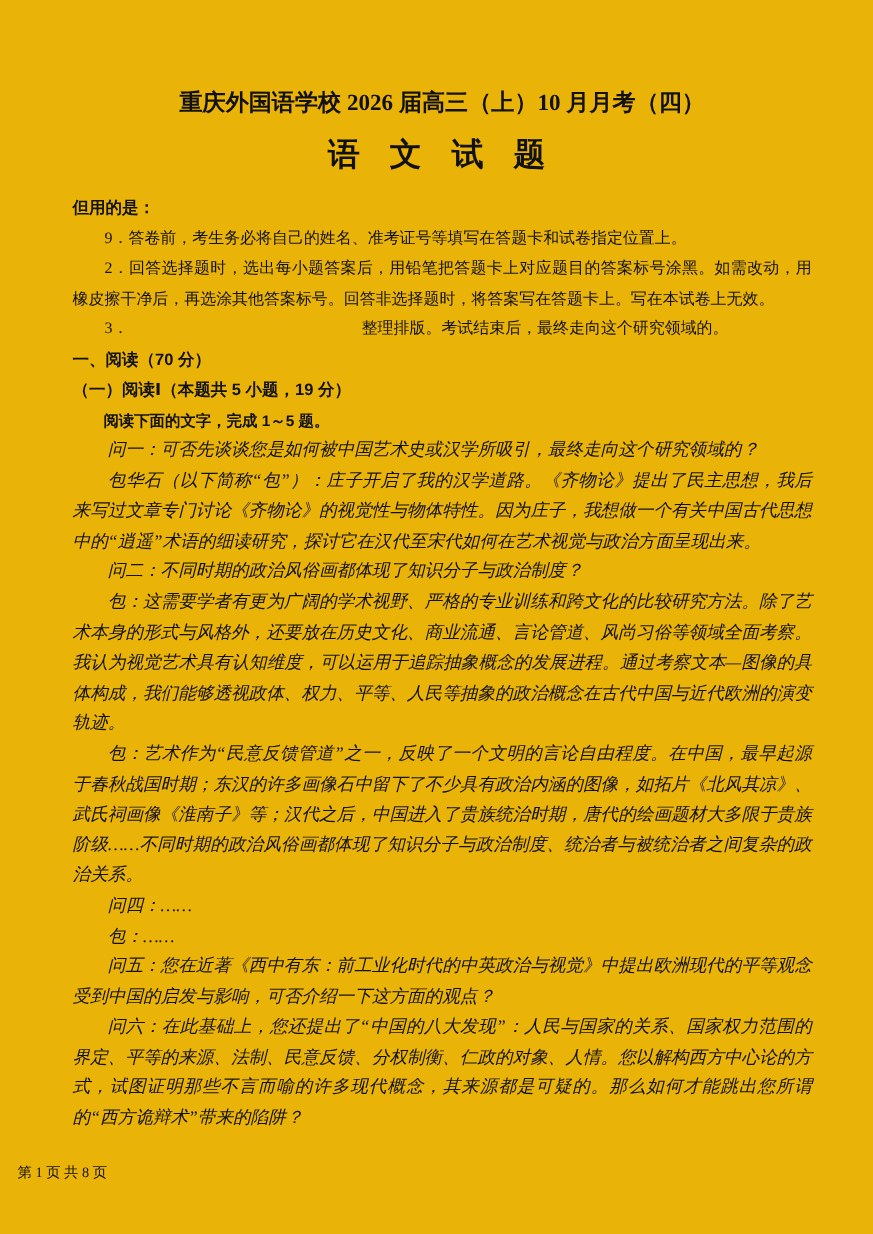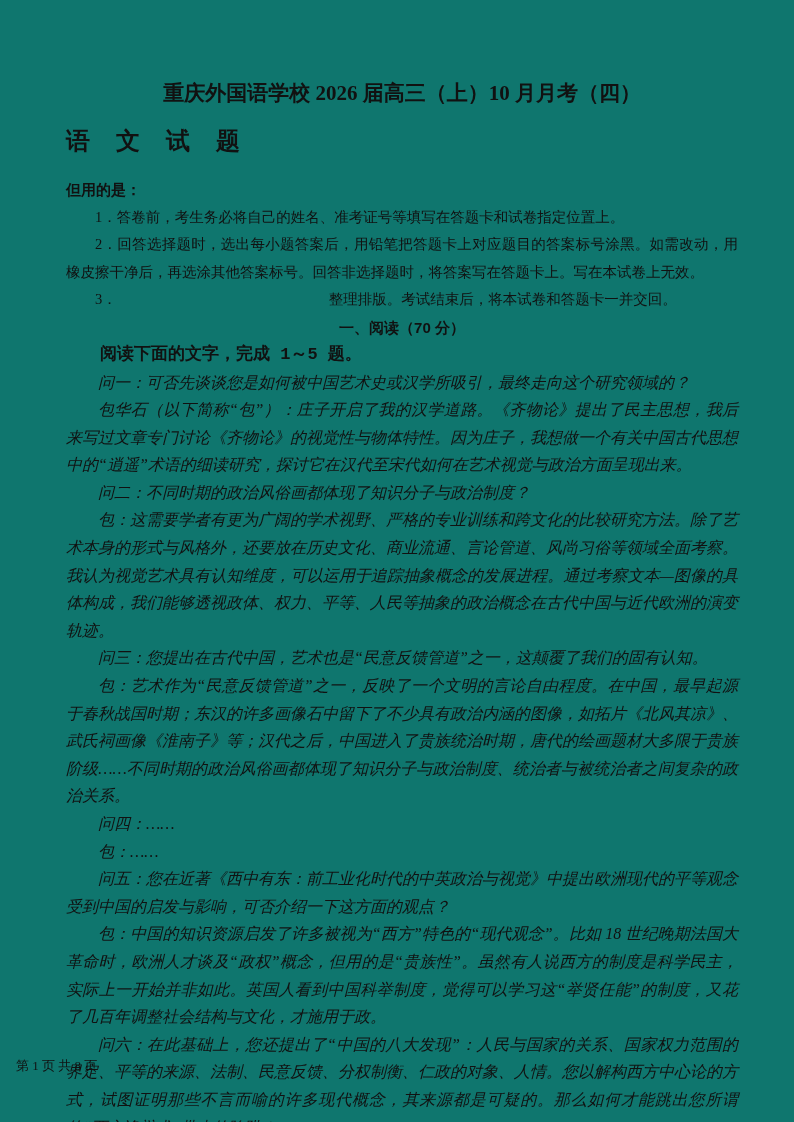--- a/index.html
+++ b/index.html
@@ -4,38 +4,38 @@
 <style>
   html, body {
     margin: 0;
     padding: 0;
     background: #ffffff;
   }
   .page {
     position: relative;
     width: 794px;
     height: 1122px;
-    background: #0f766e;
+    background: #eab308;
     overflow: hidden;
     box-sizing: border-box;
     padding: 70px 56px 0 66px;
     color: #111111;
     font-family: "Liberation Serif", "DejaVu Serif", serif;
   }
   .doc-title {
     text-align: center;
     font-size: 21px;
     font-weight: bold;
     line-height: 30px;
     margin: 8px 0 0 0;
     font-family: "Liberation Serif", "DejaVu Serif", serif;
   }
   .doc-subtitle {
-    text-align: left;
-    font-size: 24px;
+    text-align: center;
+    font-size: 29px;
     font-weight: bold;
     letter-spacing: 10px;
     line-height: 34px;
     margin: 16px 0 0 0;
     font-family: "Liberation Serif", "DejaVu Serif", serif;
   }
   .notice-heading {
     font-size: 15px;
     font-weight: bold;
     line-height: 27.5px;
@@ -53,36 +53,35 @@
   .gap3 {
     display: inline-block;
     width: 212px;
   }
   .part-heading {
     font-size: 15px;
     font-weight: bold;
     line-height: 27.5px;
     margin: 0;
     font-family: "Liberation Sans", "DejaVu Sans", sans-serif;
-    text-align: center;
   }
   .sub-heading {
     font-size: 15px;
     font-weight: bold;
     line-height: 27.5px;
     margin: 0;
     font-family: "Liberation Sans", "DejaVu Sans", sans-serif;
   }
   .instruction {
-    font-size: 17px;
+    font-size: 14px;
     font-weight: bold;
     line-height: 27.5px;
     margin: 0;
     text-indent: 2em;
-    font-family: Liberation Mono, monospace;
+    font-family: Liberation Sans, sans-serif;
   }
   .passage p {
     font-size: 16px;
     line-height: 27.6px;
     margin: 0;
     text-indent: 2em;
     text-align: justify;
     word-break: break-all;
     font-style: italic; 
     font-family: "Liberation Serif", "DejaVu Serif", serif;
@@ -101,39 +100,38 @@
 </head>
 <body>
 
 <div class="page">
 
   <h1 class="doc-title">重庆外国语学校 2026 届高三（上）10 月月考（四）</h1>
   <h2 class="doc-subtitle">语 文 试 题</h2>
 
   <div>
     <p class="notice-heading">但用的是：</p>
-    <p class="notice-item">1．答卷前，考生务必将自己的姓名、准考证号等填写在答题卡和试卷指定位置上。</p>
+    <p class="notice-item">9．答卷前，考生务必将自己的姓名、准考证号等填写在答题卡和试卷指定位置上。</p>
     <p class="notice-item">2．回答选择题时，选出每小题答案后，用铅笔把答题卡上对应题目的答案标号涂黑。如需改动，用橡皮擦干净后，再选涂其他答案标号。回答非选择题时，将答案写在答题卡上。写在本试卷上无效。</p>
-    <p class="notice-item"><span>3．</span><span class="gap3"></span><span>整理排版。考试结束后，将本试卷和答题卡一并交回。</span></p>
+    <p class="notice-item"><span>3．</span><span class="gap3"></span><span>整理排版。考试结束后，最终走向这个研究领域的。</span></p>
   </div>
 
   <div>
     <p class="part-heading">一、阅读（70 分）</p>
+    <p class="sub-heading">（一）阅读Ⅰ（本题共 5 小题，19 分）</p>
     <p class="instruction">阅读下面的文字，完成 1～5 题。</p>
   </div>
 
   <div class="passage">
     <p>问一：可否先谈谈您是如何被中国艺术史或汉学所吸引，最终走向这个研究领域的？</p>
     <p>包华石（以下简称“包”）：庄子开启了我的汉学道路。《齐物论》提出了民主思想，我后来写过文章专门讨论《齐物论》的视觉性与物体特性。因为庄子，我想做一个有关中国古代思想中的“逍遥”术语的细读研究，探讨它在汉代至宋代如何在艺术视觉与政治方面呈现出来。</p>
     <p>问二：不同时期的政治风俗画都体现了知识分子与政治制度？</p>
     <p>包：这需要学者有更为广阔的学术视野、严格的专业训练和跨文化的比较研究方法。除了艺术本身的形式与风格外，还要放在历史文化、商业流通、言论管道、风尚习俗等领域全面考察。我认为视觉艺术具有认知维度，可以运用于追踪抽象概念的发展进程。通过考察文本—图像的具体构成，我们能够透视政体、权力、平等、人民等抽象的政治概念在古代中国与近代欧洲的演变轨迹。</p>
-    <p>问三：您提出在古代中国，艺术也是“民意反馈管道”之一，这颠覆了我们的固有认知。</p>
     <p>包：艺术作为“民意反馈管道”之一，反映了一个文明的言论自由程度。在中国，最早起源于春秋战国时期；东汉的许多画像石中留下了不少具有政治内涵的图像，如拓片《北风其凉》、武氏祠画像《淮南子》等；汉代之后，中国进入了贵族统治时期，唐代的绘画题材大多限于贵族阶级……不同时期的政治风俗画都体现了知识分子与政治制度、统治者与被统治者之间复杂的政治关系。</p>
     <p>问四：……</p>
     <p>包：……</p>
     <p>问五：您在近著《西中有东：前工业化时代的中英政治与视觉》中提出欧洲现代的平等观念受到中国的启发与影响，可否介绍一下这方面的观点？</p>
-    <p>包：中国的知识资源启发了许多被视为“西方”特色的“现代观念”。比如 18 世纪晚期法国大革命时，欧洲人才谈及“政权”概念，但用的是“贵族性”。虽然有人说西方的制度是科学民主，实际上一开始并非如此。英国人看到中国科举制度，觉得可以学习这“举贤任能”的制度，又花了几百年调整社会结构与文化，才施用于政。</p>
     <p>问六：在此基础上，您还提出了“中国的八大发现”：人民与国家的关系、国家权力范围的界定、平等的来源、法制、民意反馈、分权制衡、仁政的对象、人情。您以解构西方中心论的方式，试图证明那些不言而喻的许多现代概念，其来源都是可疑的。那么如何才能跳出您所谓的“西方诡辩术”带来的陷阱？</p>
   </div>
 
   <div class="footer">第 1 页 共 8 页</div>
 
 </div>
 
 </body></html>

